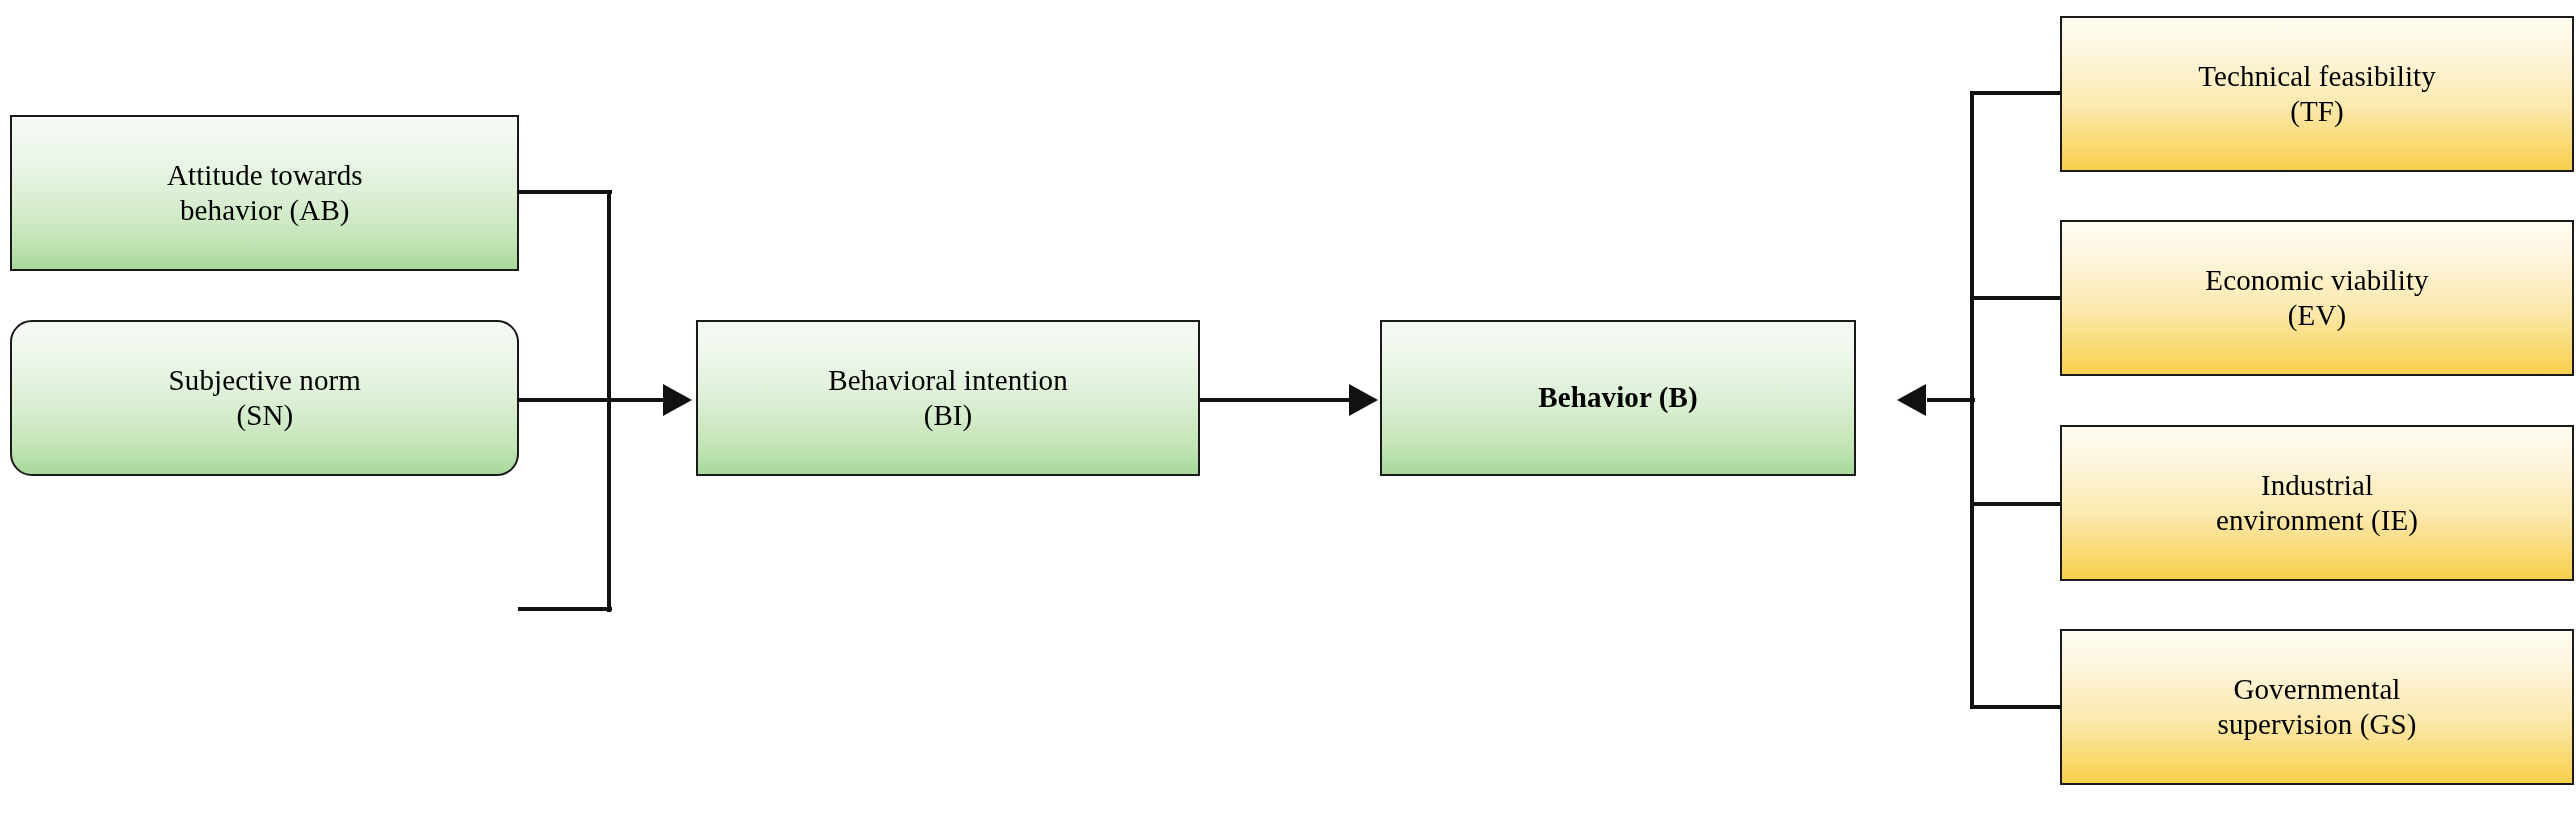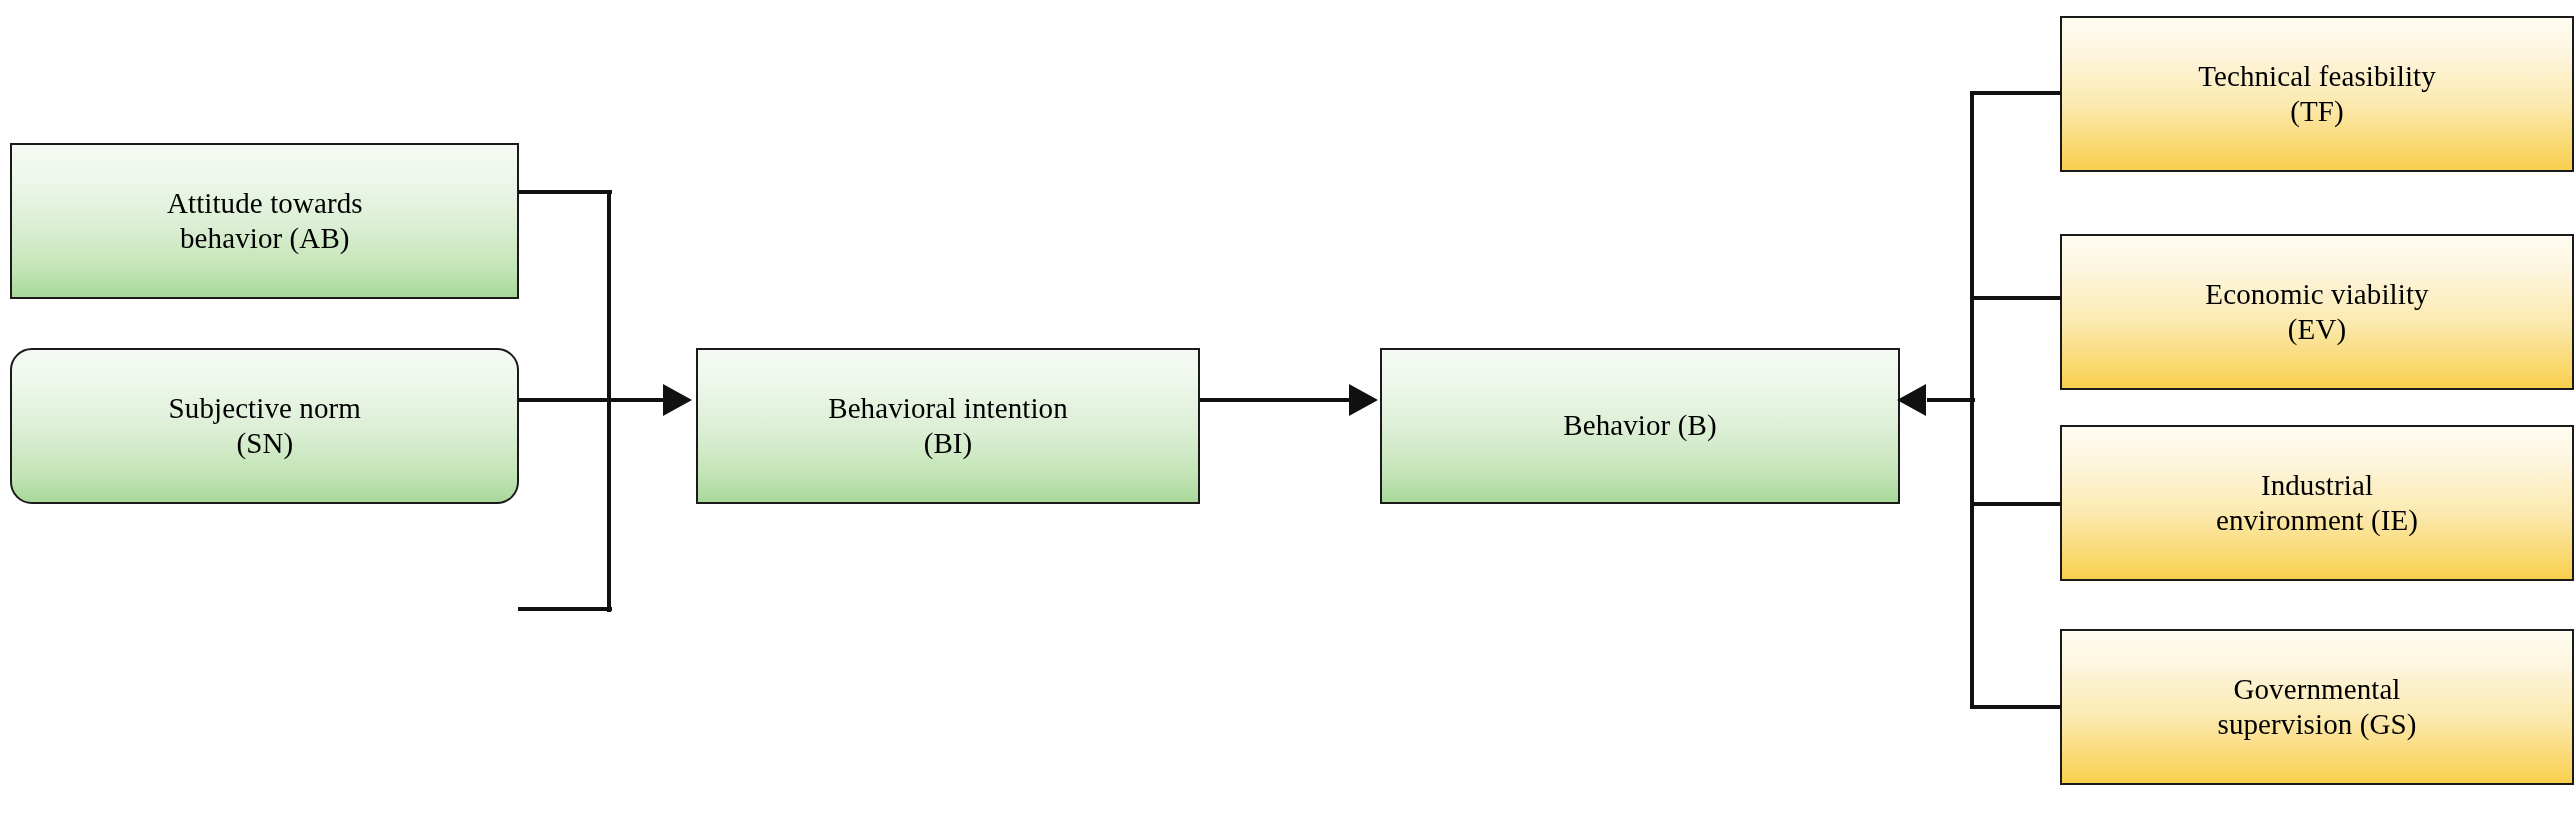--- a/index.html
+++ b/index.html
@@ -17,21 +17,20 @@
     color:#000000;
     line-height:1.22;
     letter-spacing:0.1px;
     font-size:29px;
     padding:4.4px 10.3px;
   }
   .node .lbl{display:block;white-space:pre-line;}
 
   .green{
     background:linear-gradient(to bottom,#f4faf3 0%,#f0f8ee 18%,#dcefd5 52%,#c3e4b6 82%,#a8d89a 100%);
-    margin-top:28px;
   }
   .yellow{
     background:linear-gradient(to bottom,#fffcf0 0%,#fdf6e0 22%,#fbe9ad 58%,#fad971 84%,#f8cf4d 100%);
   }
 
   
   .ln{position:absolute;background:#111111;}
   .hline{height:4.4px;}
   .vline{width:4.4px;}
 
@@ -61,30 +60,30 @@
     <span class="lbl">Subjective norm
 (SN)</span>
   </div>
 
 
   <div class="node green" style="left:696px;top:320px;width:504px;height:156px;">
     <span class="lbl">Behavioral intention
 (BI)</span>
   </div>
 
-  <div class="node green" style="left:1380px;top:320px;width:520px;height:156px;">
+  <div class="node green" style="left:1380px;top:320px;width:476px;height:156px;font-weight:bold;">
     <span class="lbl">Behavior (B)</span>
   </div>
 
   <div class="node yellow" style="left:2060px;top:16px;width:514px;height:156px;">
     <span class="lbl">Technical feasibility
 (TF)</span>
   </div>
 
-  <div class="node yellow" style="left:2060px;top:234px;width:514px;height:156px;">
+  <div class="node yellow" style="left:2060px;top:220px;width:514px;height:156px;">
     <span class="lbl">Economic viability
 (EV)</span>
   </div>
 
   <div class="node yellow" style="left:2060px;top:425px;width:514px;height:156px;">
     <span class="lbl">Industrial
 environment (IE)</span>
   </div>
 
   <div class="node yellow" style="left:2060px;top:629px;width:514px;height:156px;">

